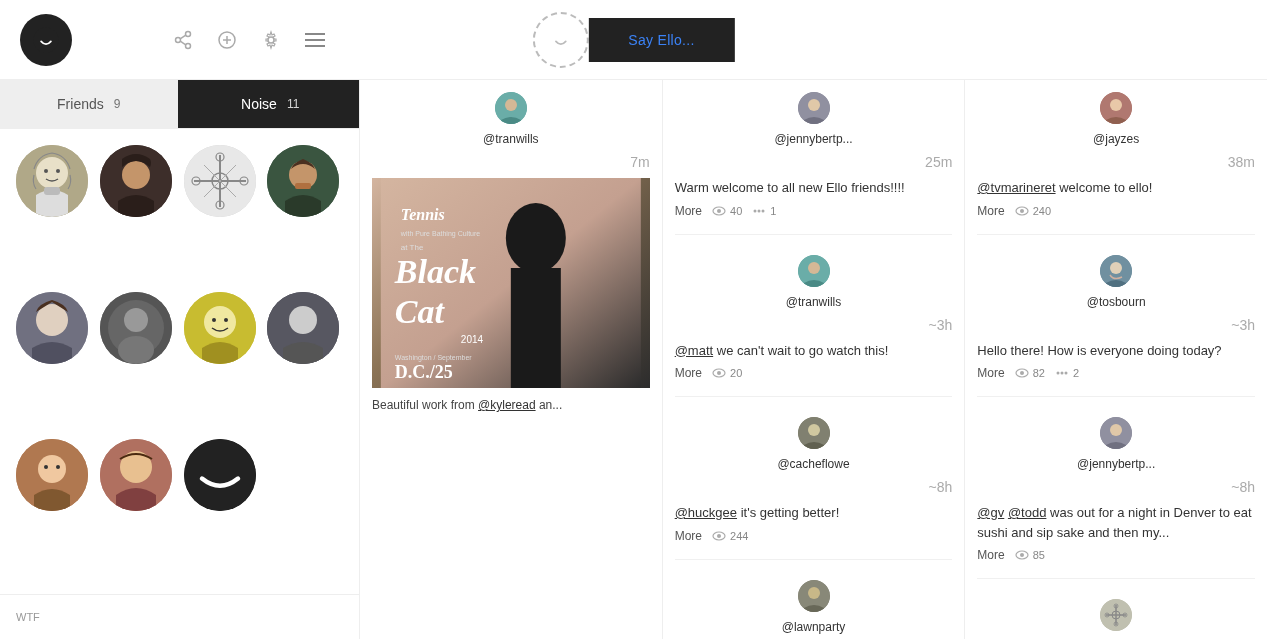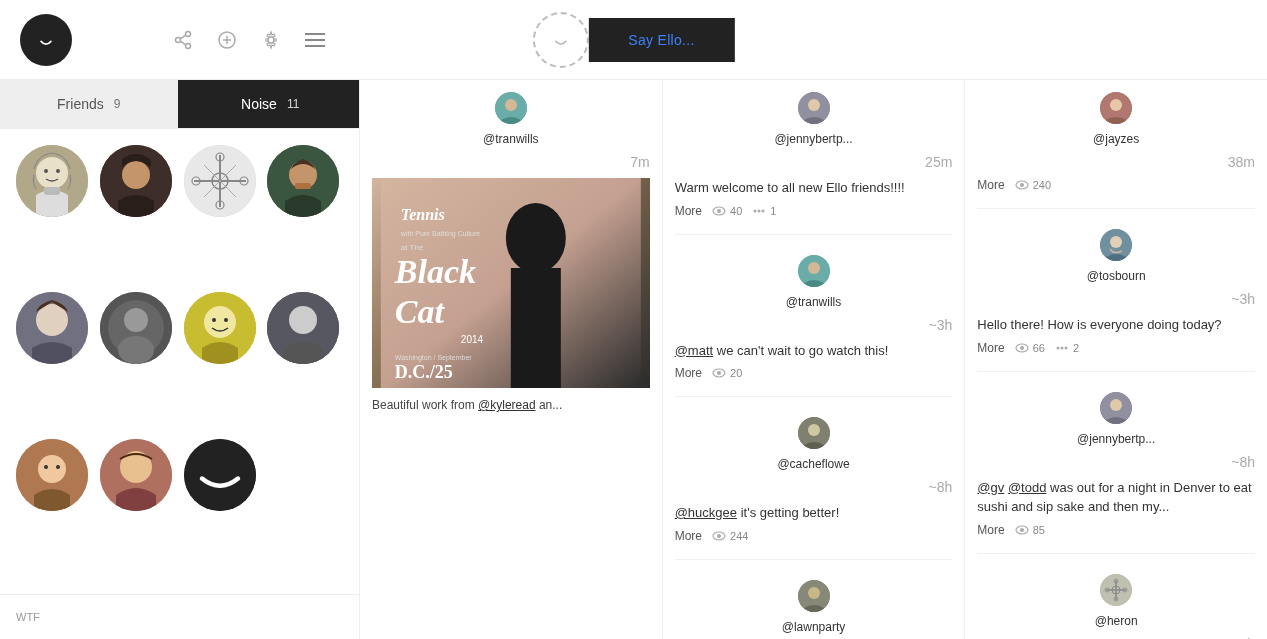--- a/index.html
+++ b/index.html
@@ -656,20 +656,24 @@
           <div class="post-avatar" style="background:#b07870;">
             <svg viewBox="0 0 32 32" width="32" height="32">
               <circle cx="16" cy="16" r="16" fill="#b07870"></circle>
               <circle cx="16" cy="13" r="6" fill="#e8c8a8"></circle>
               <path d="M6 28 Q16 22 26 28 L26 32 L6 32Z" fill="#906050"></path>
             </svg>
           </div>
           <span class="post-username">@jayzes</span>
           <span class="post-time">38m</span>
         </div>
+        <div class="post-text">
+          <span class="mention">@tvmarineret</span>
+          <span> welcome to ello!</span>
+        </div>
         <div class="post-actions">
           <span class="more-btn">More</span>
           <span class="views-count">
             <svg width="14" height="10" viewBox="0 0 14 10">
               <ellipse cx="7" cy="5" rx="6" ry="4" stroke="#aaa" stroke-width="1.2" fill="none"></ellipse>
               <circle cx="7" cy="5" r="2" fill="#aaa"></circle>
             </svg>
             <span>240</span>
           </span>
         </div>
@@ -689,21 +693,21 @@
           <span class="post-time">~3h</span>
         </div>
         <div class="post-text">Hello there! How is everyone doing today?</div>
         <div class="post-actions">
           <span class="more-btn">More</span>
           <span class="views-count">
             <svg width="14" height="10" viewBox="0 0 14 10">
               <ellipse cx="7" cy="5" rx="6" ry="4" stroke="#aaa" stroke-width="1.2" fill="none"></ellipse>
               <circle cx="7" cy="5" r="2" fill="#aaa"></circle>
             </svg>
-            <span>66</span>
+            <span>82</span>
           </span>
           <span class="comments-count">
             <svg width="14" height="10" viewBox="0 0 14 10">
               <circle cx="3" cy="5" r="1.5" fill="#aaa"></circle>
               <circle cx="7" cy="5" r="1.5" fill="#aaa"></circle>
               <circle cx="11" cy="5" r="1.5" fill="#aaa"></circle>
             </svg>
             <span>2</span>
           </span>
         </div>

